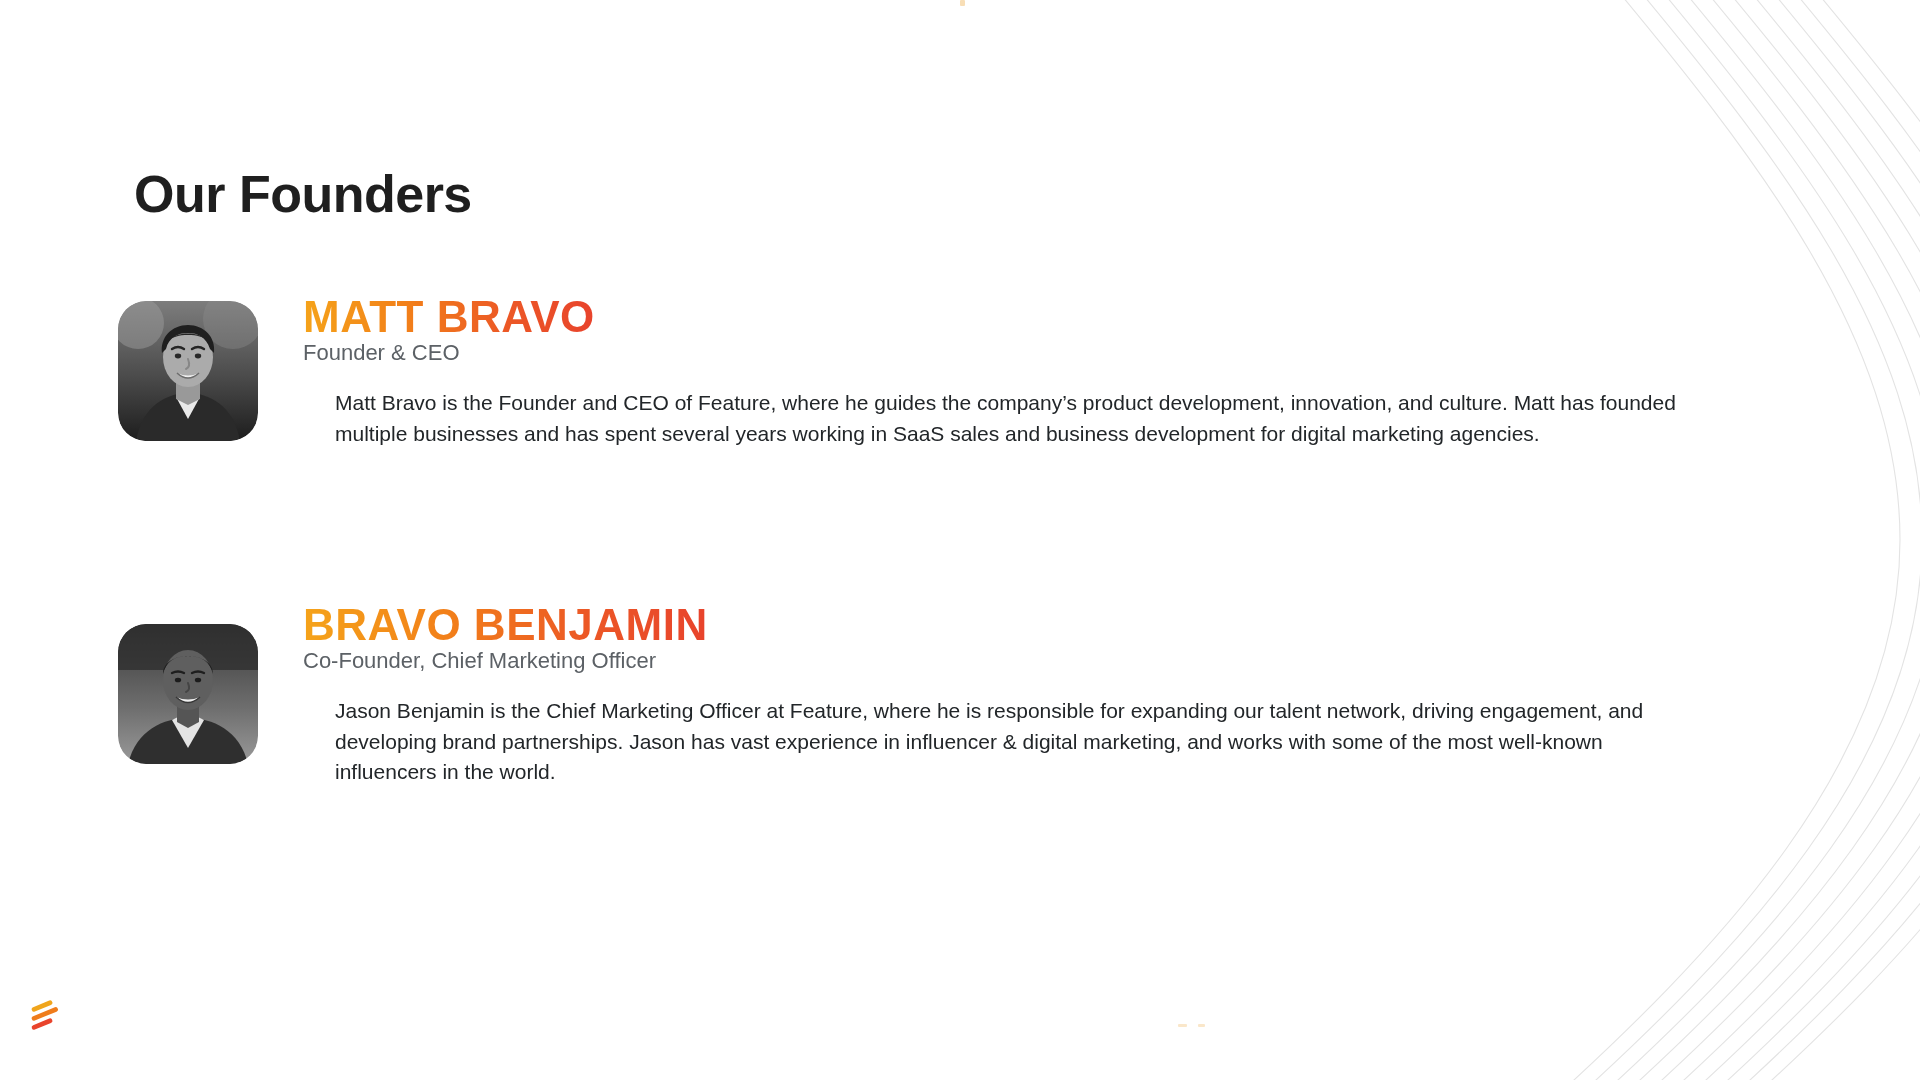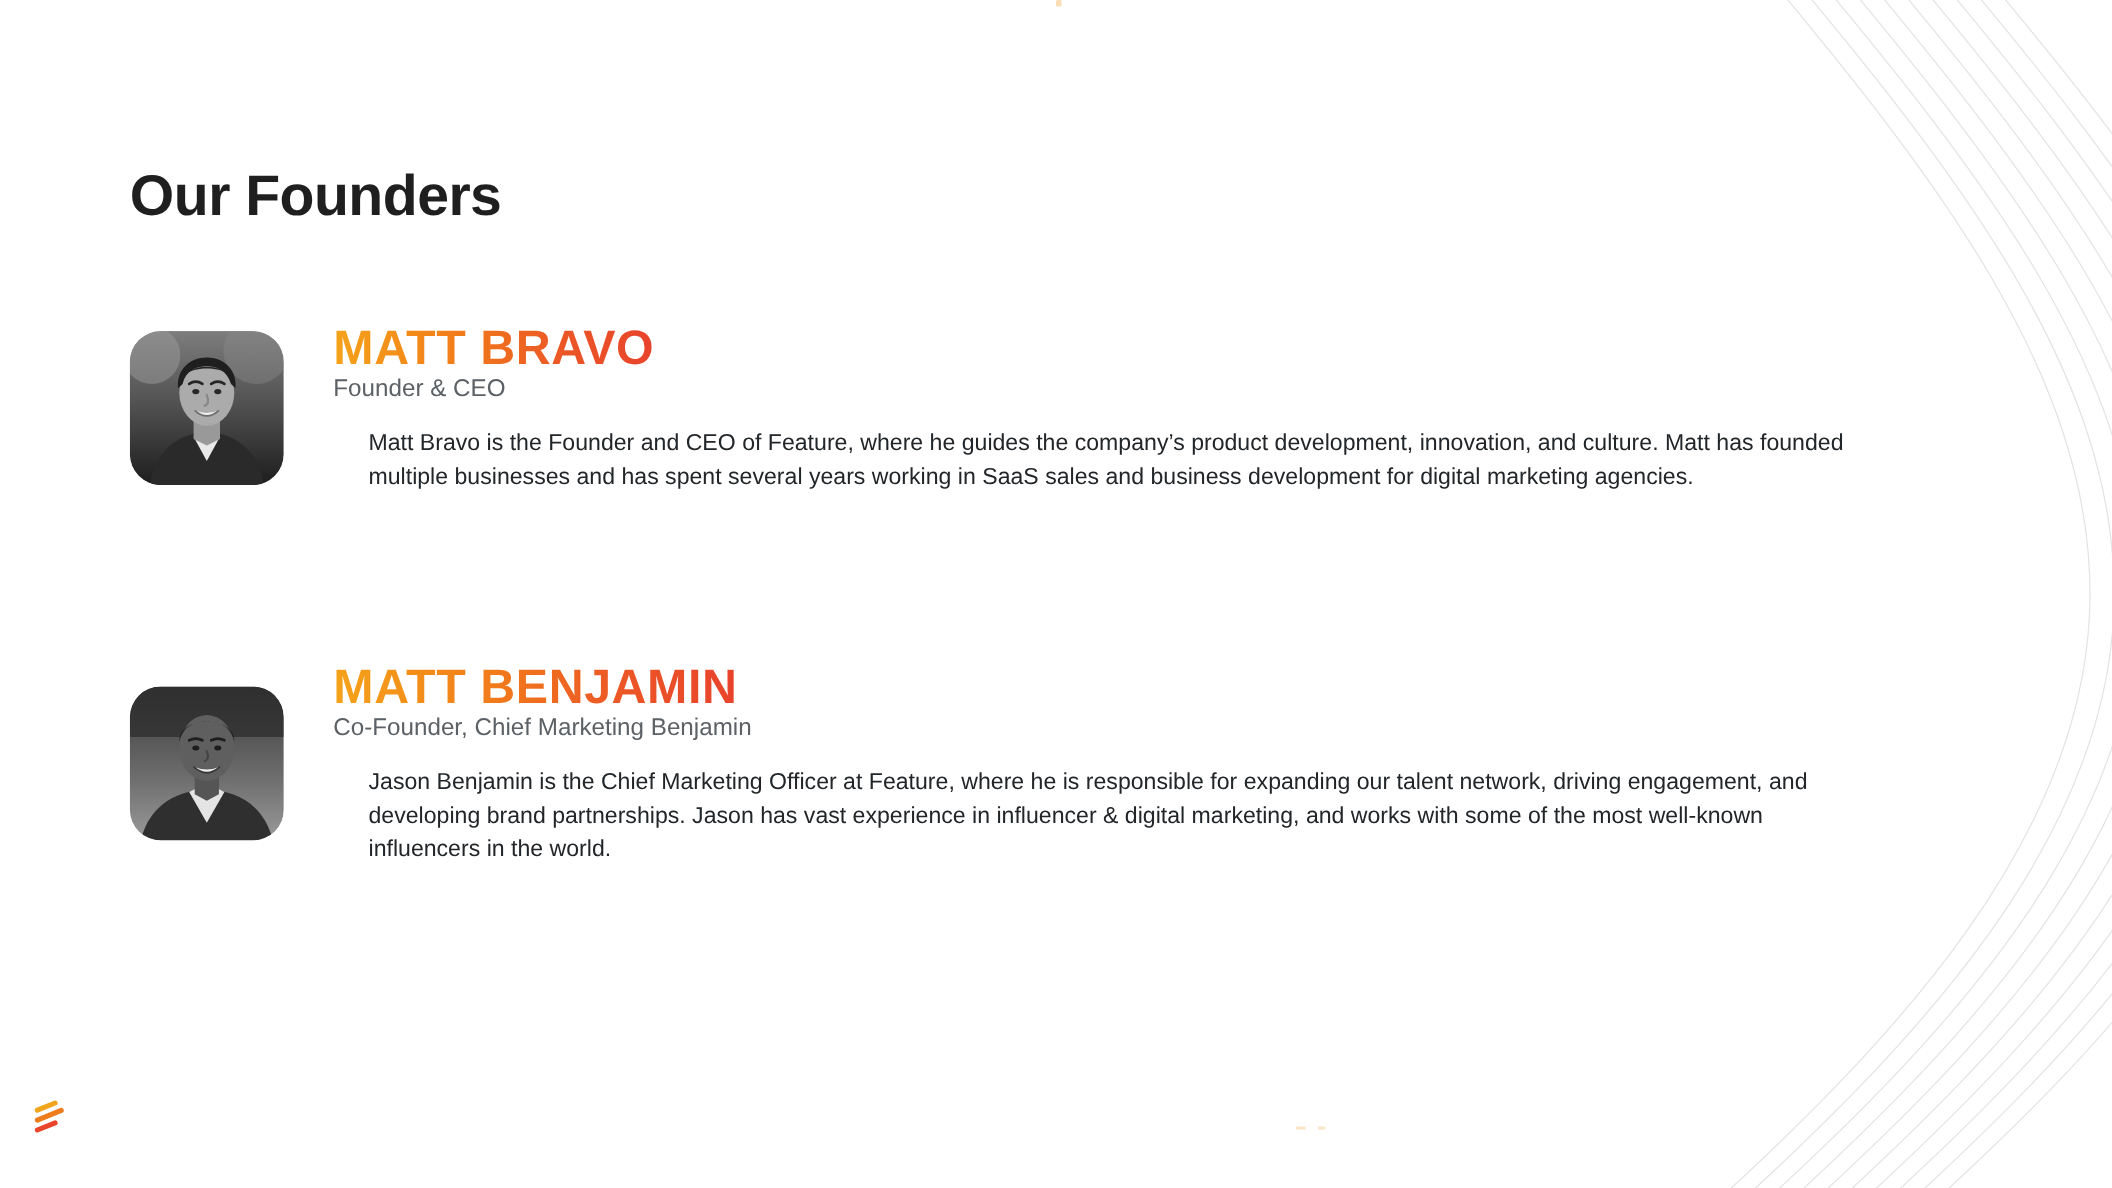--- a/index.html
+++ b/index.html
@@ -35,21 +35,21 @@
   }
 
   .page-title {
     position: absolute;
     left: 118px;
     top: 148px;
     font-size: 52px;
     font-weight: bold;
     letter-spacing: -0.5px;
     color: #1f1f1f;
-    margin: 0;
+    margin: 16px;
     text-align: center;
   }
 
   .founder {
     position: absolute;
     left: 118px;
     width: 1580px;
   }
   .founder-1 { top: 292px; }
   .founder-2 { top: 600px; }
@@ -238,22 +238,22 @@
             <path d="M74 49 q6 -3 12 0" stroke="#241d18" stroke-width="2.4" fill="none" stroke-linecap="round"></path>
 
             <path d="M70 59 q3 7 -2 9" stroke="#5d4026" stroke-width="2" fill="none" stroke-linecap="round"></path>
 
             <path d="M58 73 q12 11 24 0 q-12 5 -24 0 Z" fill="#f3f0ea"></path>
             <path d="M58 73 q12 11 24 0" stroke="#4c3420" stroke-width="1.6" fill="none"></path>
           </g>
         </svg>
       </div>
       <div class="founder-text">
-        <div class="founder-name">MATT BENJAMIN</div>
-        <div class="founder-role">Co-Founder, Chief Marketing Benjamin</div>
+        <div class="founder-name">BRAVO BENJAMIN</div>
+        <div class="founder-role">Co-Founder, Chief Marketing Officer</div>
         <div class="founder-bio">Jason Benjamin is the Chief Marketing Officer at Feature, where he is responsible for expanding our talent network, driving engagement, and developing brand partnerships. Jason has vast experience in influencer &amp; digital marketing, and works with some of the most well-known influencers in the world.</div>
       </div>
     </div>
   </div>
 
   <svg class="logo-mark" viewBox="0 0 40 40">
     <g>
       <rect x="3" y="8" width="22" height="4.6" rx="2.3" fill="#f0a51c" transform="rotate(-22 3 8)"></rect>
       <rect x="3" y="17" width="28" height="4.6" rx="2.3" fill="#ef7c1c" transform="rotate(-22 3 17)"></rect>
       <rect x="3" y="26" width="22" height="4.6" rx="2.3" fill="#e9442c" transform="rotate(-22 3 26)"></rect>

